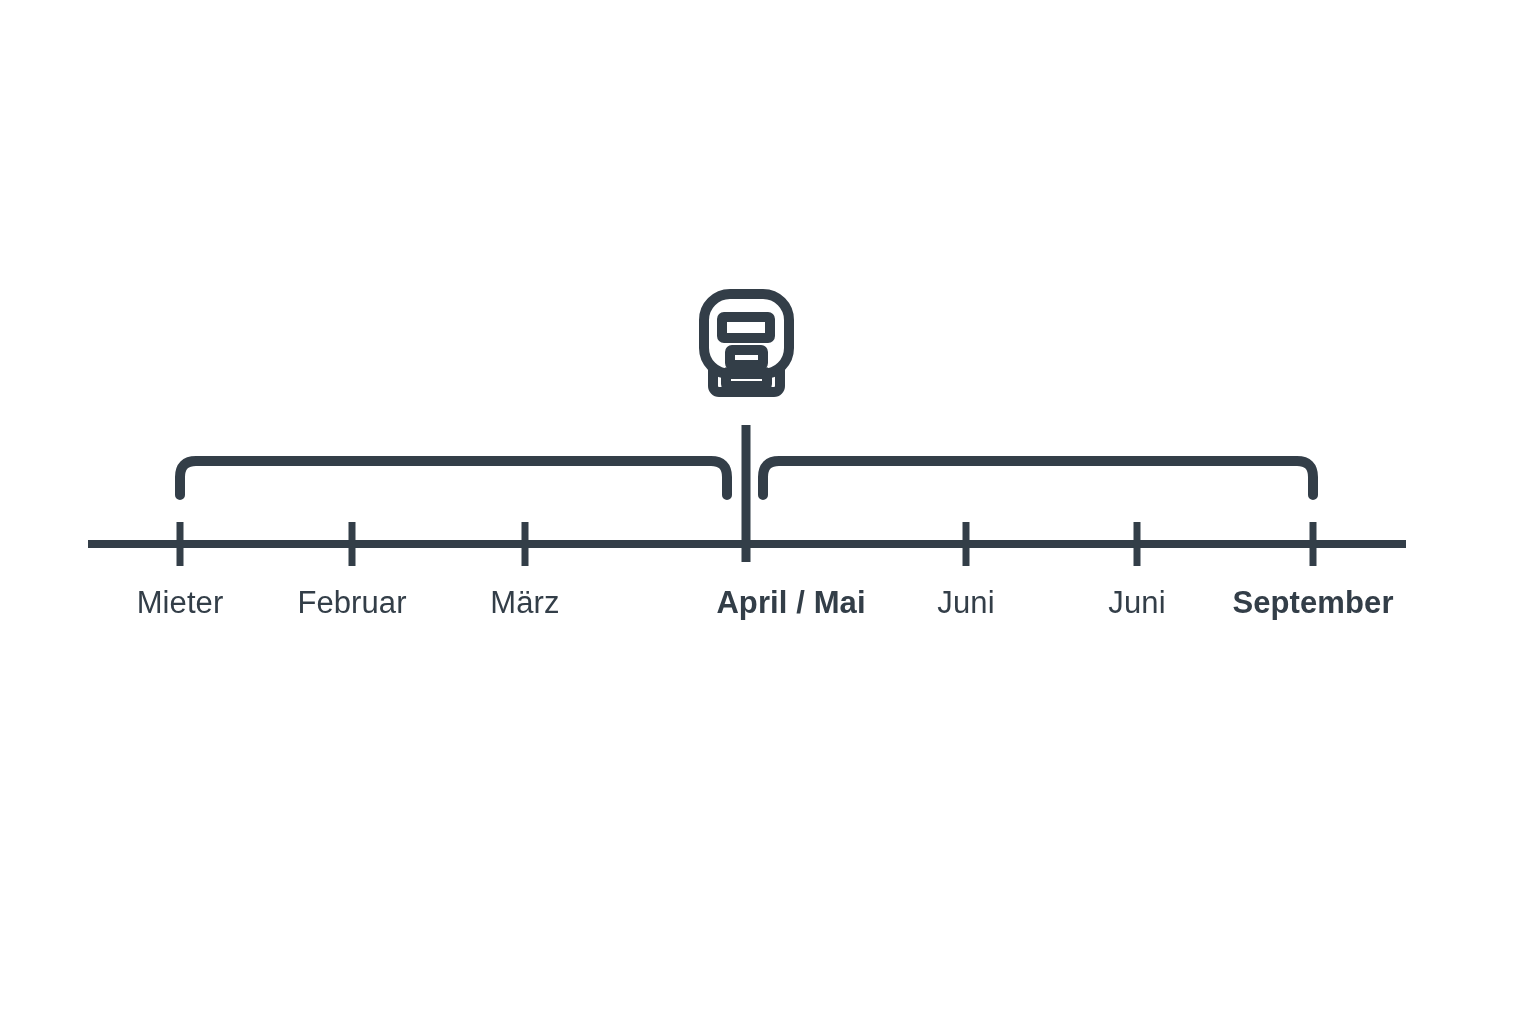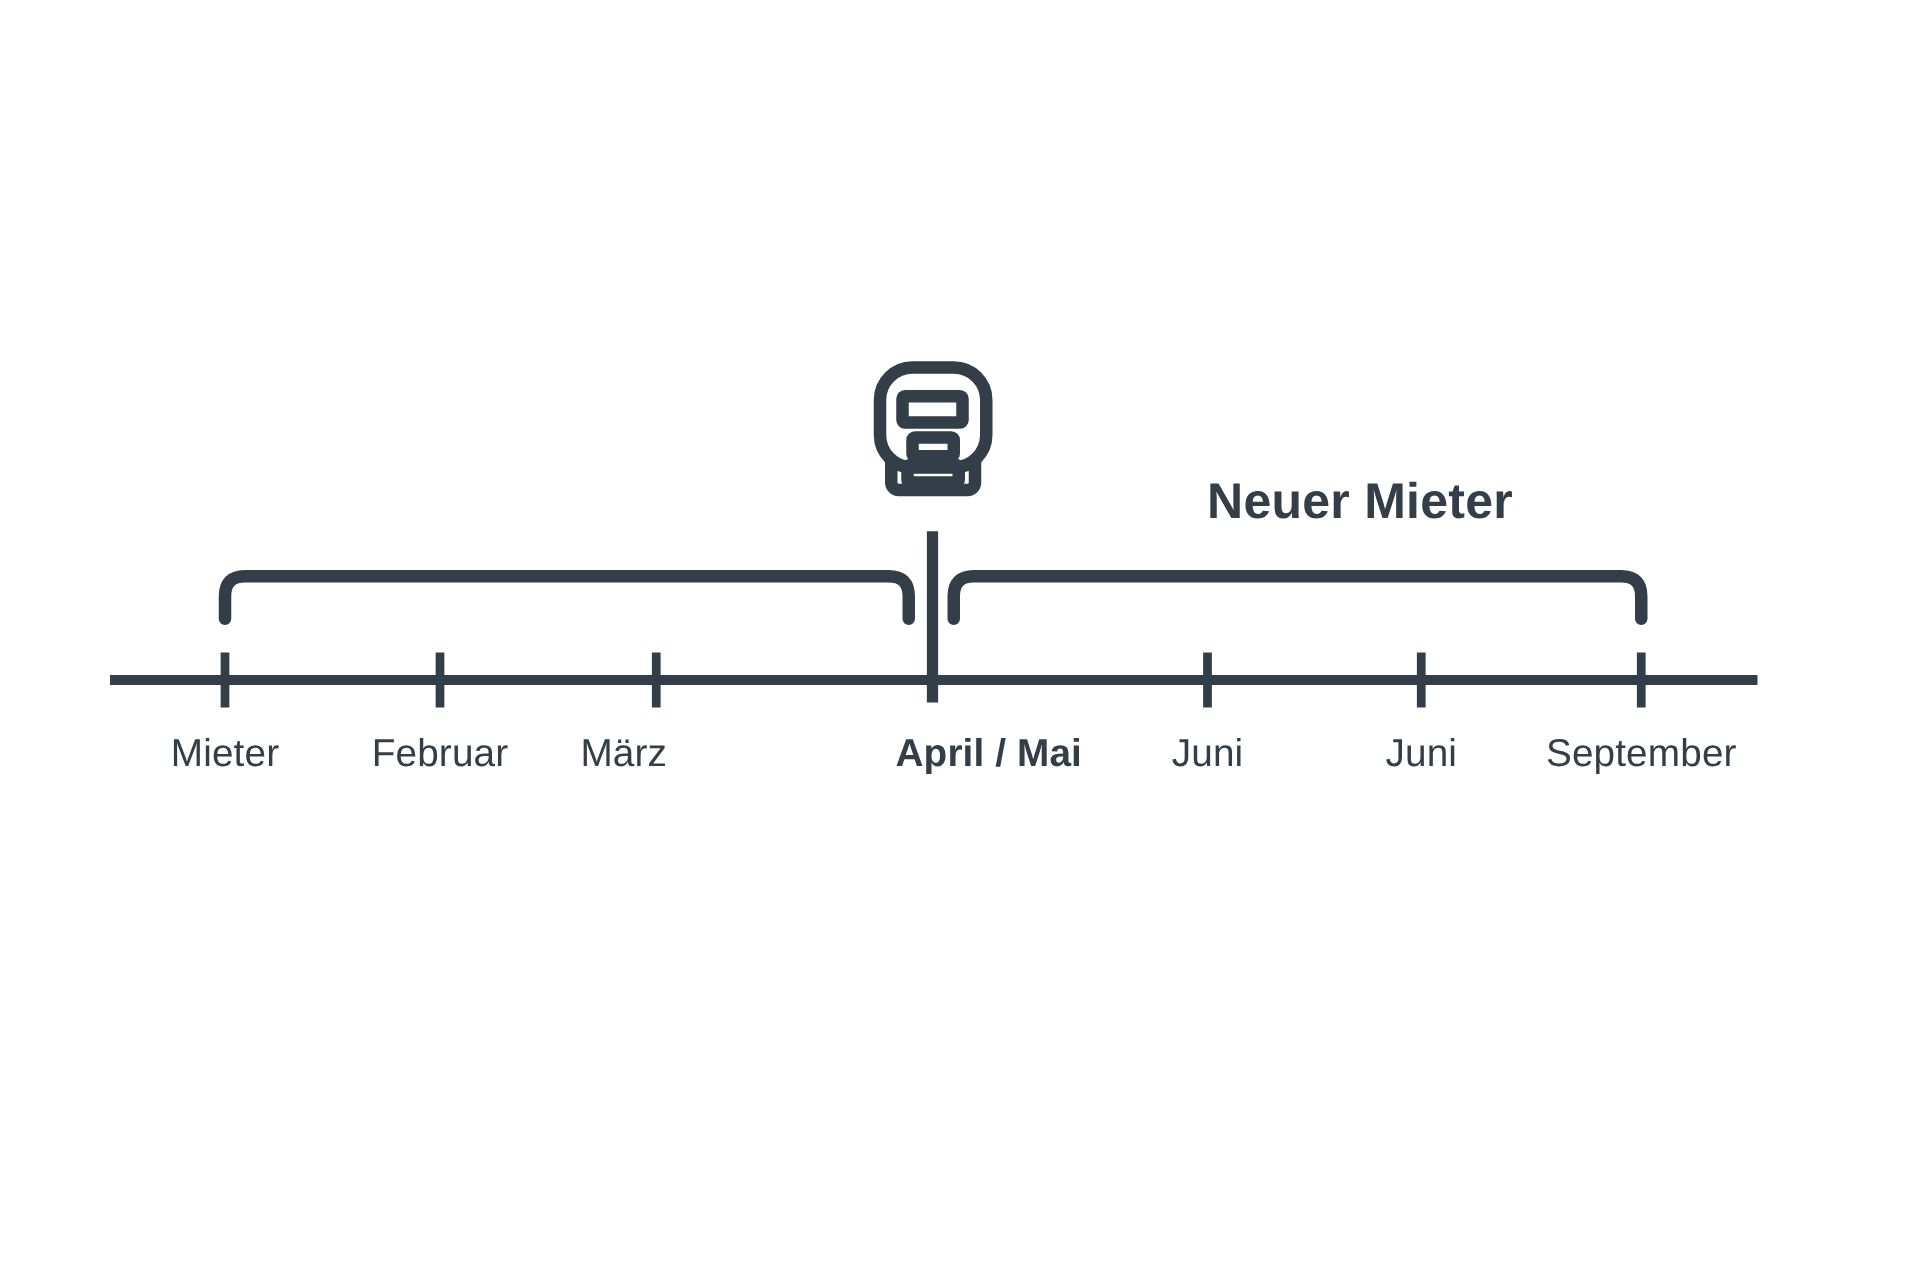--- a/index.html
+++ b/index.html
@@ -87,25 +87,24 @@
 
       <rect x="722" y="317" width="48" height="21" rx="2" ry="2"></rect>
 
       <rect x="730" y="350" width="33" height="15" rx="2" ry="2"></rect>
 
       <path d="M713 370 L713 386 a6 6 0 0 0 6 6 L774 392 a6 6 0 0 0 6 -6 L780 370"></path>
       <rect x="726" y="372" width="41" height="14" rx="2" ry="2"></rect>
     </g>
   </svg>
 
-  <div class="txt phase-title" id="phase-title-1" style="left: 1088px; top: 381px;">Neuer Mieter</div>
 
   <div id="month-label-layer">
       <div class="txt month-label" style="left: 180px; top: 587px;">Mieter</div>
       <div class="txt month-label" style="left: 352px; top: 587px;">Februar</div>
-      <div class="txt month-label" style="left: 499px; top: 587px;">März</div>
+      <div class="txt month-label" style="left: 525px; top: 587px;">März</div>
       <div class="txt month-label is-emphasis" style="left: 746px; top: 587px; margin-left: 45px;">April / Mai</div>
       <div class="txt month-label" style="left: 966px; top: 587px;">Juni</div>
       <div class="txt month-label" style="left: 1137px; top: 587px;">Juni</div>
-      <div class="txt month-label" style="left: 1313px; top: 587px;">September</div>
+      <div class="txt month-label" style="left: 1313px; top: 587px; font-weight: bold;">September</div>
     </div>
 
 </div>
 
 </body></html>

